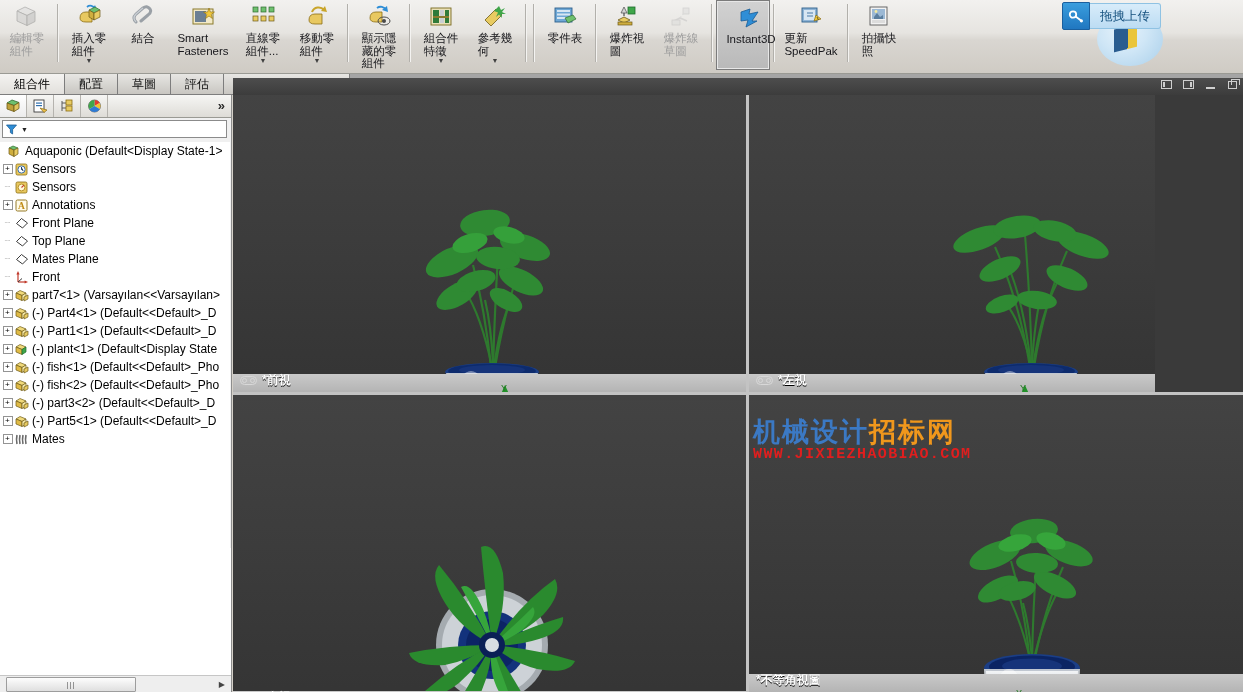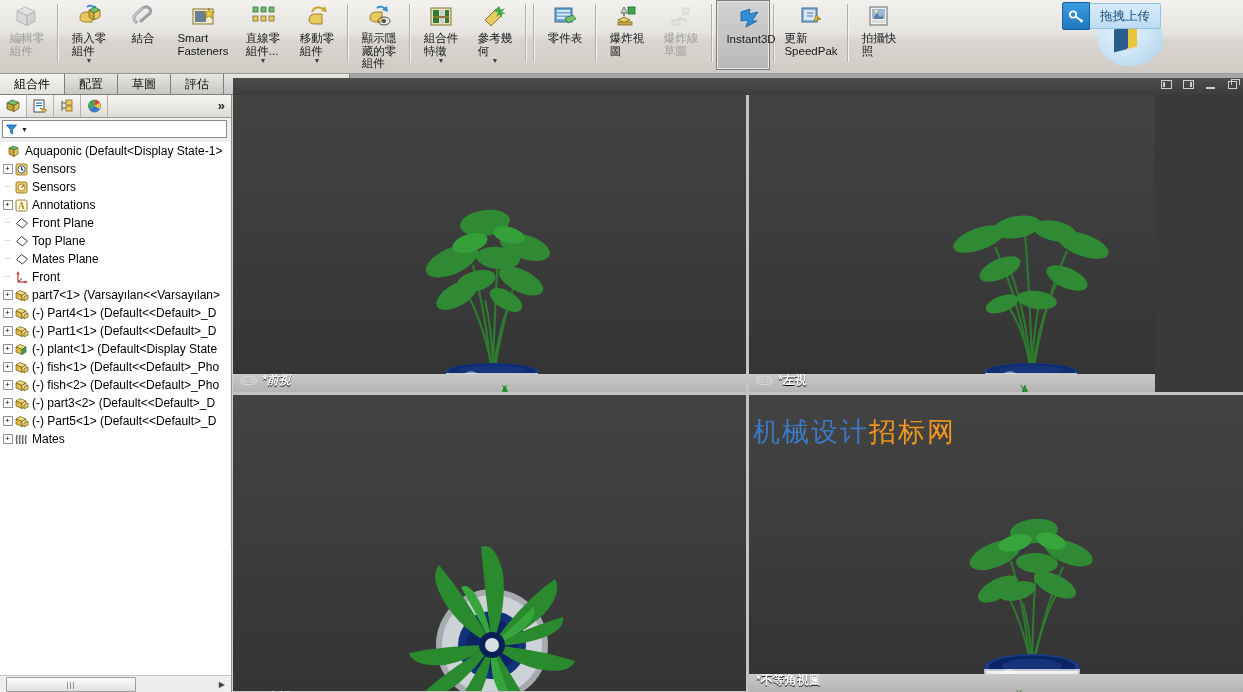--- a/index.html
+++ b/index.html
@@ -212,21 +212,21 @@
   .lblband{
     position:absolute;left:0;height:18px;width:100%;
     background:linear-gradient(to bottom,#c9c9c9,#b4b4b4);
   }
 
   
   .wm{
     position:absolute;left:520px;top:322px;pointer-events:none;
     font-family:"DejaVu Serif","Liberation Serif",serif;
   }
-  .wm .l1{font-size:27px;font-weight:normal;letter-spacing:2px;line-height:30px;}
+  .wm .l1{font-size:27px;font-weight:bold;letter-spacing:2px;line-height:30px;}
   .wm .l1 .b{color:#3b79c4;}
   .wm .l1 .o{color:#f0971c;}
   .wm .l2{
     font-family:"Liberation Mono","DejaVu Sans Mono",monospace;
     font-size:15px;font-weight:bold;color:#e01e1e;letter-spacing:1.4px;line-height:17px;
     margin-top:-1px;
   }
 
   .triad{position:absolute;}
 </style>
@@ -816,21 +816,21 @@
       <div class="hb">
         <svg width="18" height="18" viewBox="0 0 18 18">
             <rect x="2" y="3" width="14" height="11" fill="#dfe6ec" stroke="#4a4a4a" stroke-width=".9"></rect>
             <rect x="3.5" y="4.5" width="8" height="6" fill="#8fb4d6"></rect>
             <path d="M11 5 L15 3 L16 6 Z" fill="#e0c24a" stroke="#8b6f14" stroke-width=".6"></path>
           </svg>
       </div>
       <div class="hcar">▼</div>
     </div>
 
-    <div class="vp" style="left:0;top:0;width:513px;height:297px;font-style:italic;">
+    <div class="vp" style="left:0;top:0;width:513px;height:297px;">
       <div class="vp-grad"></div>
 
       <svg width="513" height="297" viewBox="0 0 513 297" style="position:absolute;left:0;top:0;">
 
         <g stroke="#2e7a2e" stroke-width="2.2" fill="none">
           <path d="M258 272 Q252 215 240 170"></path>
           <path d="M260 272 Q262 210 265 160"></path>
           <path d="M262 272 Q272 215 286 175"></path>
           <path d="M259 272 Q248 220 232 196"></path>
           <path d="M261 272 Q268 222 281 200"></path>
@@ -1060,16 +1060,17 @@
       </svg>
     </div>
 
     <div class="vsplit v" style="left:513px;"></div>
     <div class="vsplit h" style="top:297px;"></div>
 
     <div class="wm">
       <div class="l1">
         <span class="b">机械设计</span><span class="o">招标网</span>
       </div>
+      <div class="l2">WWW.JIXIEZHAOBIAO.COM</div>
     </div>
 
   </div>
 </div>
 
 </body></html>

